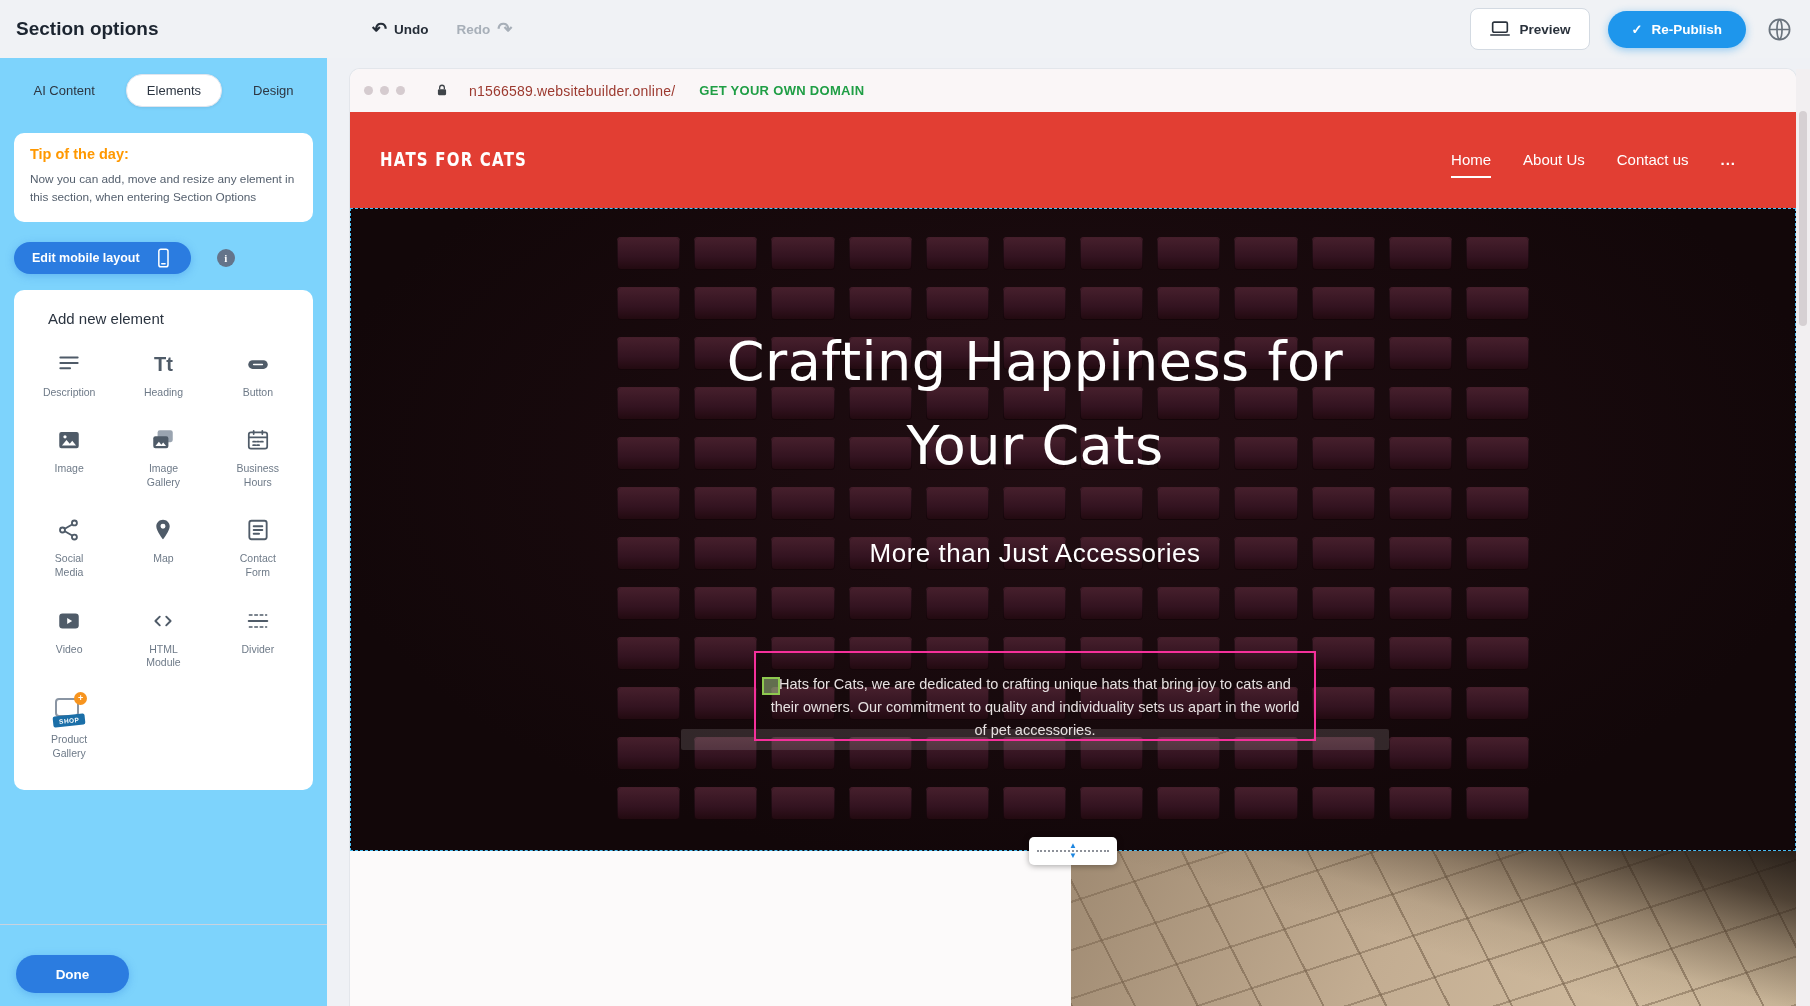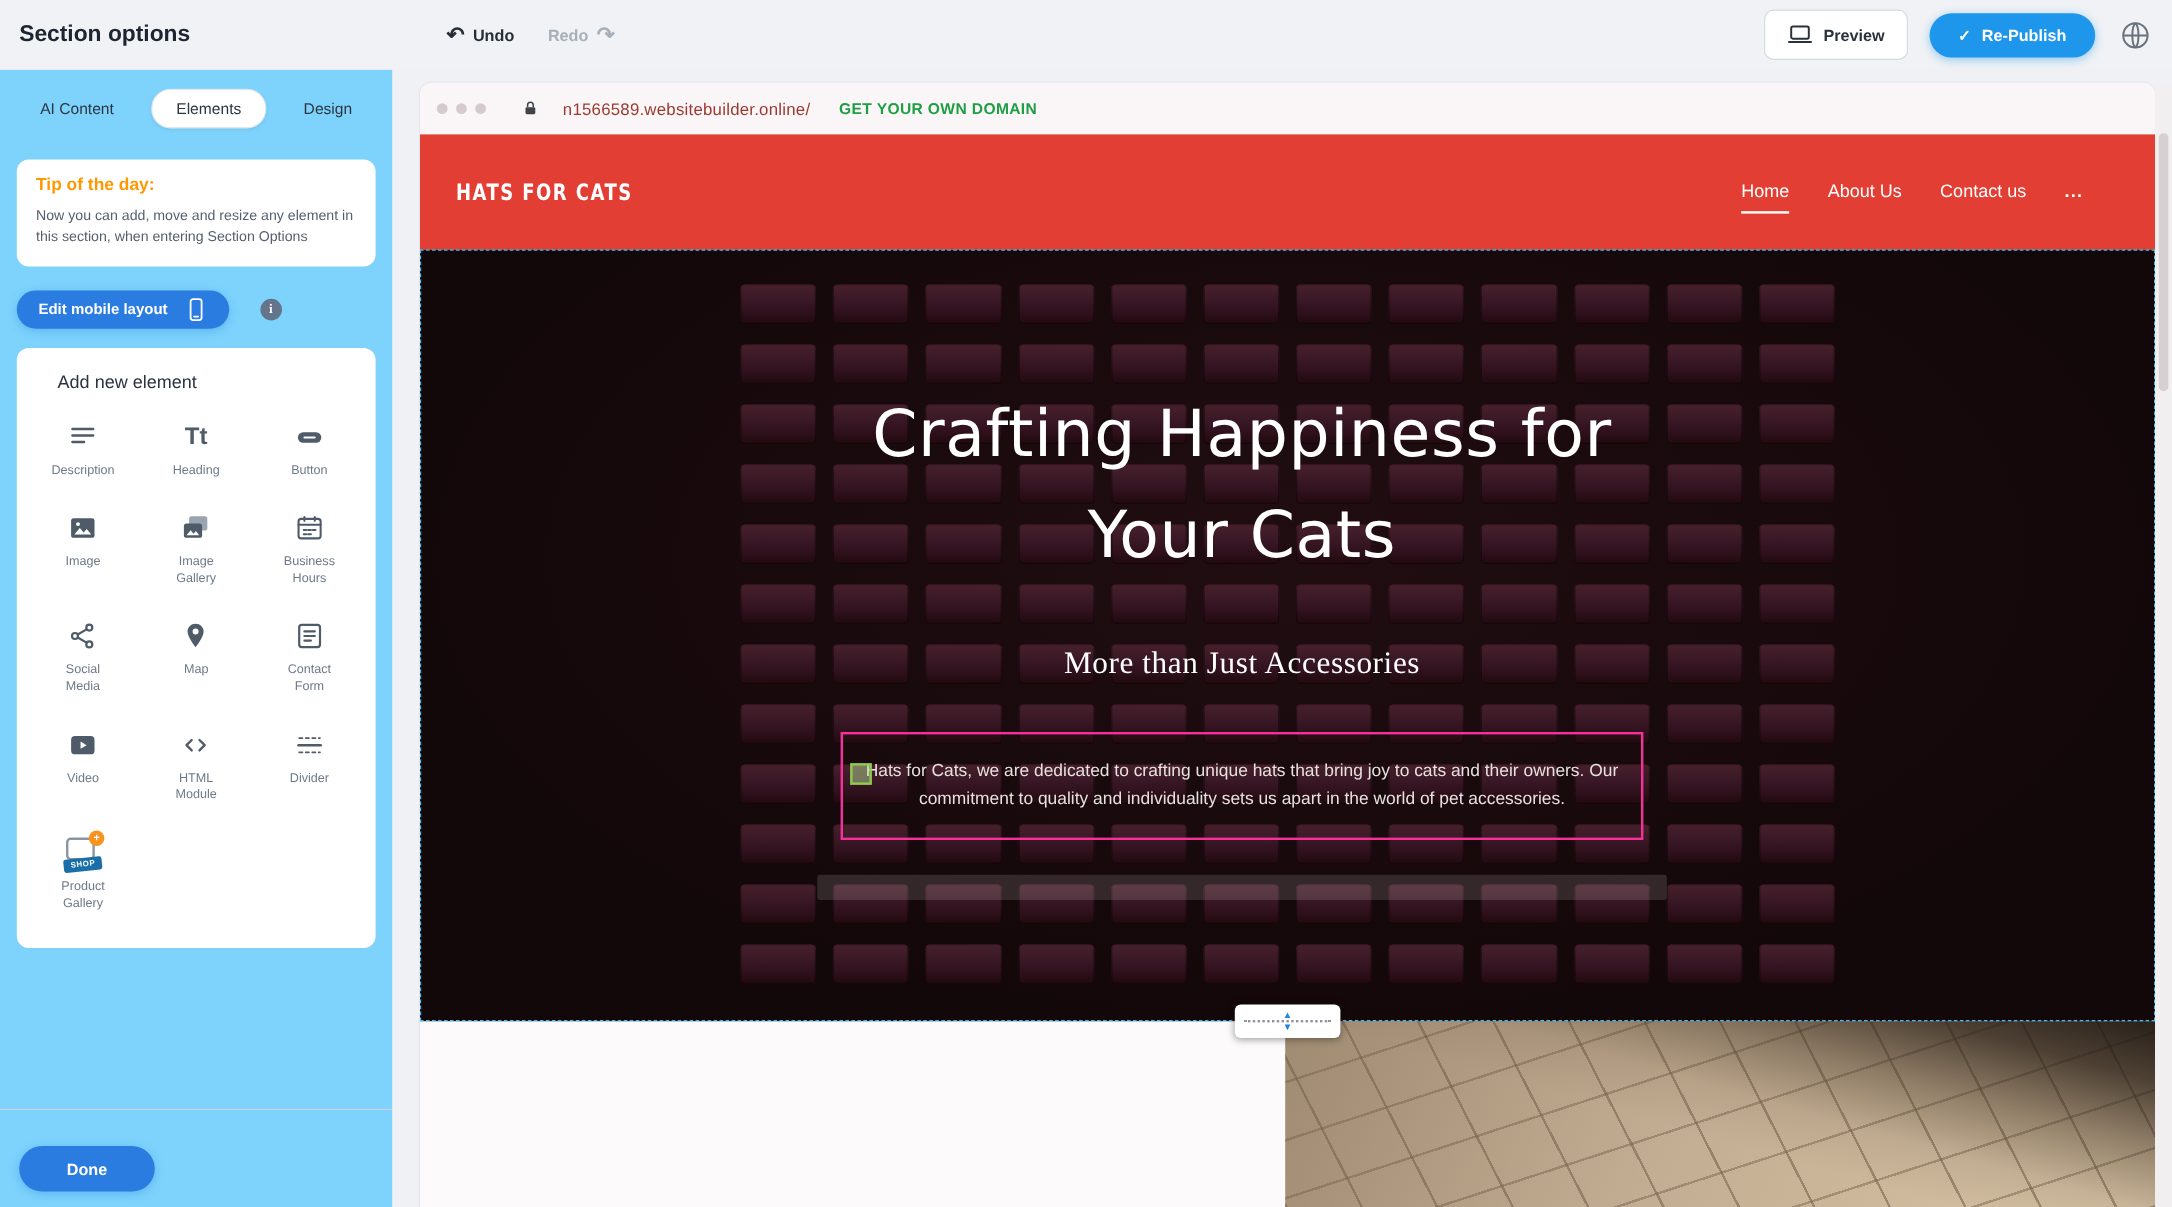--- a/index.html
+++ b/index.html
@@ -64,22 +64,22 @@
   .site-nav .nav-item { color:#fff; font-size:15px; position:relative; padding-bottom:2px; }
   .site-nav .nav-item.active::after { content:""; position:absolute; left:0; right:0; bottom:-8px; height:2px; background:#fff; }
   .nav-more { font-weight:bold; letter-spacing:1px; }
 
   
   .hero { position:relative; height:643px; background:radial-gradient(ellipse at 50% 40%, #200d12 0%, #120709 75%); overflow:visible; }
   .brick-grid { position:absolute; left:267px; right:267px; top:29px; bottom:31px; display:grid; grid-template-columns:repeat(12,1fr); grid-auto-rows:1fr; gap:17px 14px; z-index:1; }
   .brick { background:linear-gradient(180deg,#47202d 0%,#331320 60%,#21090f 100%); border-radius:4px; box-shadow:inset 0 1px 0 rgba(130,55,80,.30), inset 0 0 0 1px rgba(0,0,0,.40); }
   .hero-copy { position:absolute; left:0; right:76px; top:0; bottom:0; z-index:2; pointer-events:none; }
   .hero-heading { position:absolute; top:112px; left:0; right:0; margin:0 auto; max-width:660px; text-align:center; color:#fff; font-family:"DejaVu Sans", sans-serif; font-weight:normal; font-size:54px; line-height:84px; letter-spacing:.5px; }
-  .hero-sub { position:absolute; top:330px; left:0; right:0; text-align:center; color:#fff; font-family:Liberation Serif, serif; font-size:26px; letter-spacing:.5px; }
-  .selected-text { position:absolute; left:calc(50% - 38px); top:402px; transform:translateX(-50%); width:669px; height:90px; border:2px solid #f5309b; z-index:3; padding:20px 10px 24px; }
+  .hero-sub { position:absolute; top:330px; left:0; right:0; text-align:center; color:#fff; font-family:Liberation Sans, sans-serif; font-size:26px; letter-spacing:.5px; }
+  .selected-text { position:absolute; left:calc(50% - 38px); top:443px; transform:translateX(-50%); width:562px; height:90px; border:2px solid #f5309b; z-index:3; padding:20px 10px 24px; }
   .selected-text p { font-size:14.5px; line-height:23px; color:#e6e0e0; text-align:center; }
   .drag-square { position:absolute; left:6px; top:24px; width:18px; height:18px; background:rgba(190,235,160,.45); border:2px solid #8fc94f; }
   .ghost-bar { position:absolute; left:calc(50% - 38px); top:521px; transform:translateX(-50%); width:708px; height:21px; background:rgba(255,255,255,.13); border-radius:2px; z-index:2; }
   .section-outline { position:absolute; inset:0; border:1px dashed #49bdf3; z-index:6; pointer-events:none; }
   .resize-handle { position:absolute; left:50%; bottom:-14px; transform:translateX(-50%); width:88px; height:28px; background:#fff; border-radius:5px; box-shadow:0 1px 6px rgba(0,0,0,.35); z-index:7; display:flex; flex-direction:column; align-items:center; justify-content:center; }
   .resize-handle .dotline { width:72px; border-top:2px dotted #8d9199; }
   .resize-handle .arrow { font-size:8px; line-height:8px; color:#1d86e0; }
 
   
   .below { height:155px; display:flex; }

